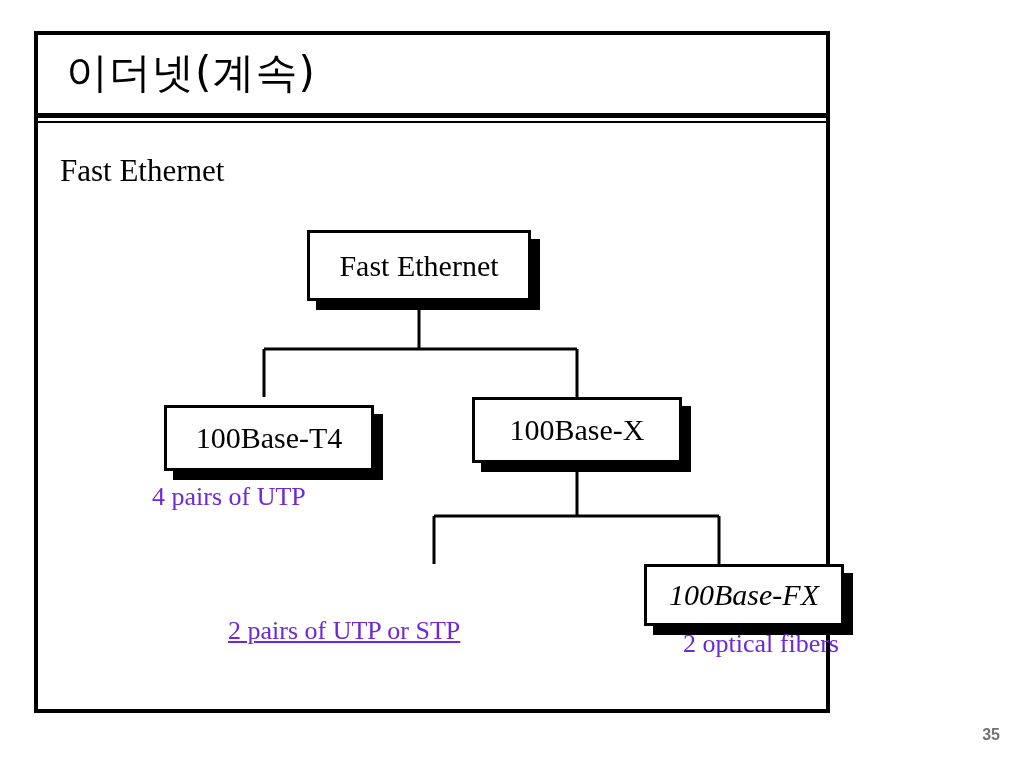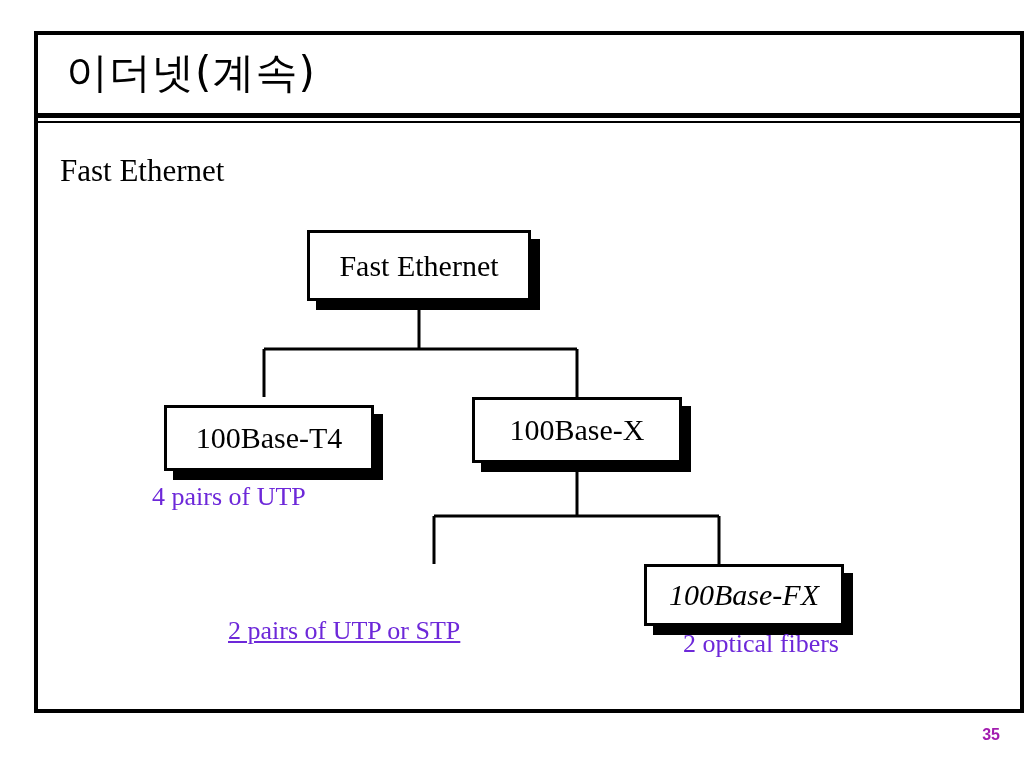--- a/index.html
+++ b/index.html
@@ -13,21 +13,21 @@
     position: relative;
     overflow: hidden;
     font-family: "Liberation Serif", serif;
   }
 
   
   #slide-frame {
     position: absolute;
     left: 34px;
     top: 31px;
-    width: 990px;
+    width: 796px;
     height: 682px;
     border: 4px solid #000000;
     box-sizing: border-box;
     background: #ffffff;
   }
 
   
   #title-area {
     position: absolute;
     left: 0;
@@ -126,21 +126,21 @@
   }
 
   
   #page-number {
     position: absolute;
     right: 24px;
     top: 726px;
     font-family: "Liberation Sans", sans-serif;
     font-weight: bold;
     font-size: 16px;
-    color: #a21caf;
+    color: #737373;
   }
 </style>
 </head>
 <body>
 
 <div id="slide-frame">
 
   <div id="title-area">
     <div id="slide-title">이더넷(계속)</div>
   </div>

